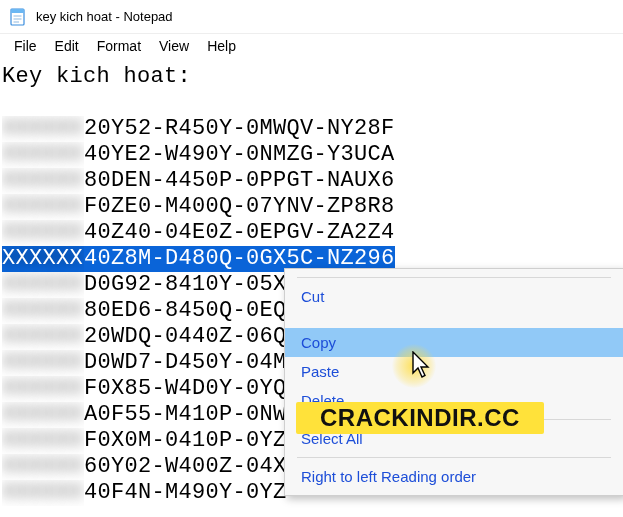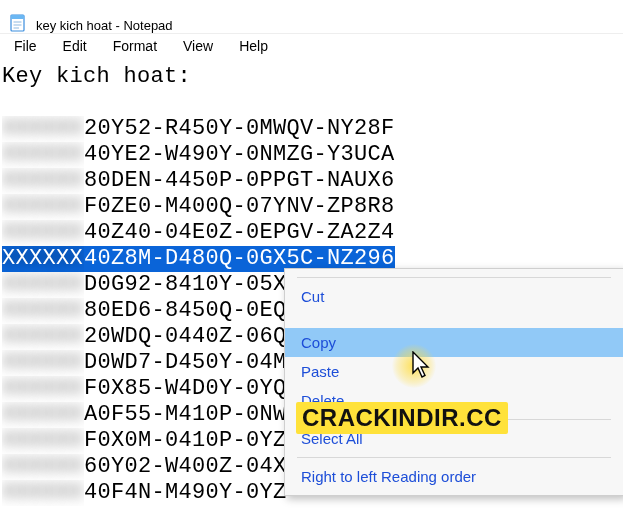--- a/index.html
+++ b/index.html
@@ -7,40 +7,40 @@
       width: 623px;
       height: 517px;
       font-family: "Segoe UI", Tahoma, sans-serif;
       background: #fff;
       overflow: hidden;
       position: relative;
     }
     .titlebar {
       height: 34px;
       display: flex;
-      align-items: flex-end;
+      align-items: center;
       padding: 0 8px;
       background: #fff;
       border-bottom: 1px solid #eee;
     }
     .titlebar .app-icon {
       width: 20px;
       height: 20px;
       margin-right: 8px;
     }
     .titlebar .title {
       font-size: 13px;
       color: #000;
     }
     .menubar {
       height: 24px;
       display: flex;
       align-items: center;
       padding: 0 6px;
-      gap: 10px;
+      gap: 2px;
       font-size: 14px;
       color: #000;
     }
     .menu-item {
       padding: 2px 8px;
       cursor: default;
     }
     .editor {
       position: relative;
       font-family: Consolas, "Courier New", monospace;
@@ -119,21 +119,21 @@
     .watermark {
       position: absolute;
       left: 296px;
       top: 402px;
       font-family: Arial, Helvetica, sans-serif;
       font-weight: 900;
       font-size: 24px;
       letter-spacing: 0.5px;
       color: #111;
       background: #ffe23a;
-      padding: 2px 6px;
+      padding: 2px 24px;
       z-index: 25;
       border-radius: 2px;
       text-align: right;
     }
   </style>
 </head>
 <body>
 
 <div class="titlebar">
   <span class="app-icon">

